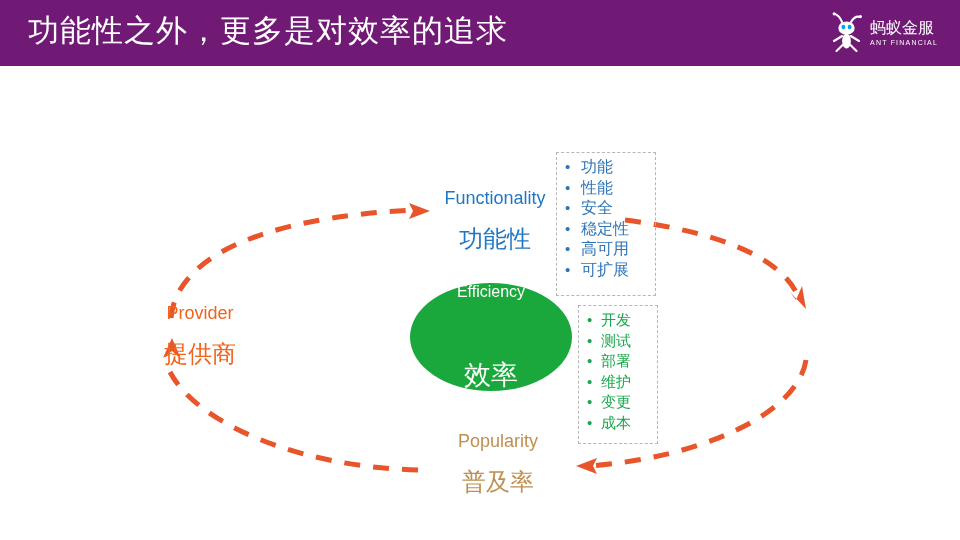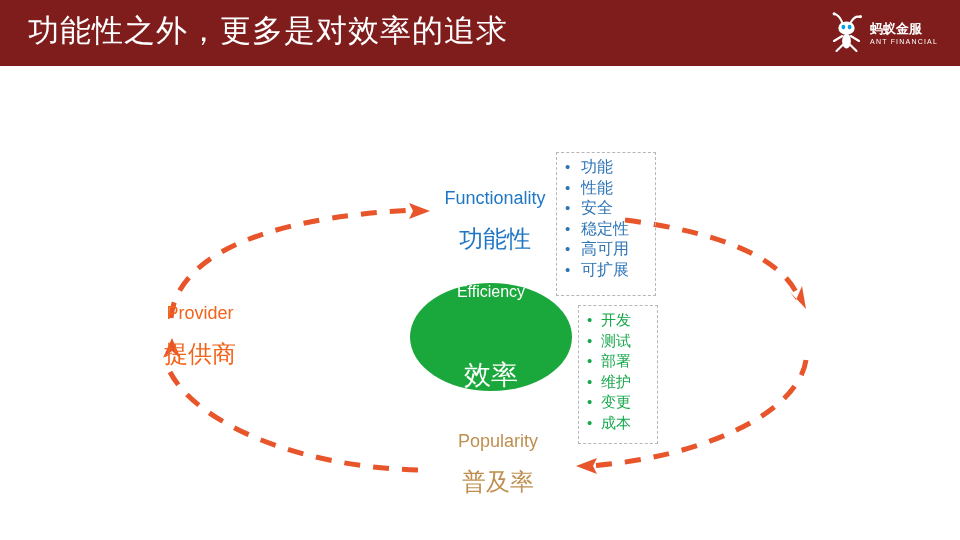--- a/index.html
+++ b/index.html
@@ -15,21 +15,21 @@
     position: relative;
   }
 
   
   #header-bar {
     position: absolute;
     left: 0;
     top: 0;
     width: 960px;
     height: 66px;
-    background: #7f1d1d;
+    background: #701a75;
   }
   #header-title {
     position: absolute;
     left: 28px;
     top: 10px;
     font-size: 31px;
     letter-spacing: 1px;
     color: #ffffff;
     white-space: nowrap;
     font-weight: 400;
@@ -44,23 +44,23 @@
     gap: 6px;
   }
   #brand-logo svg { display: block; }
   .brand-text-wrap {
     display: flex;
     flex-direction: column;
     justify-content: center;
     line-height: 1;
   }
   #brand-name-cn {
-    font-size: 13px;
-    color: #ffffff;
-    font-weight: 700;
+    font-size: 16px;
+    color: #ffffff;
+    font-weight: 400;
     letter-spacing: 0px;
   }
   #brand-name-en {
     font-size: 7px;
     color: #ffffff;
     letter-spacing: 1.2px;
     margin-top: 3px;
   }
 
   

